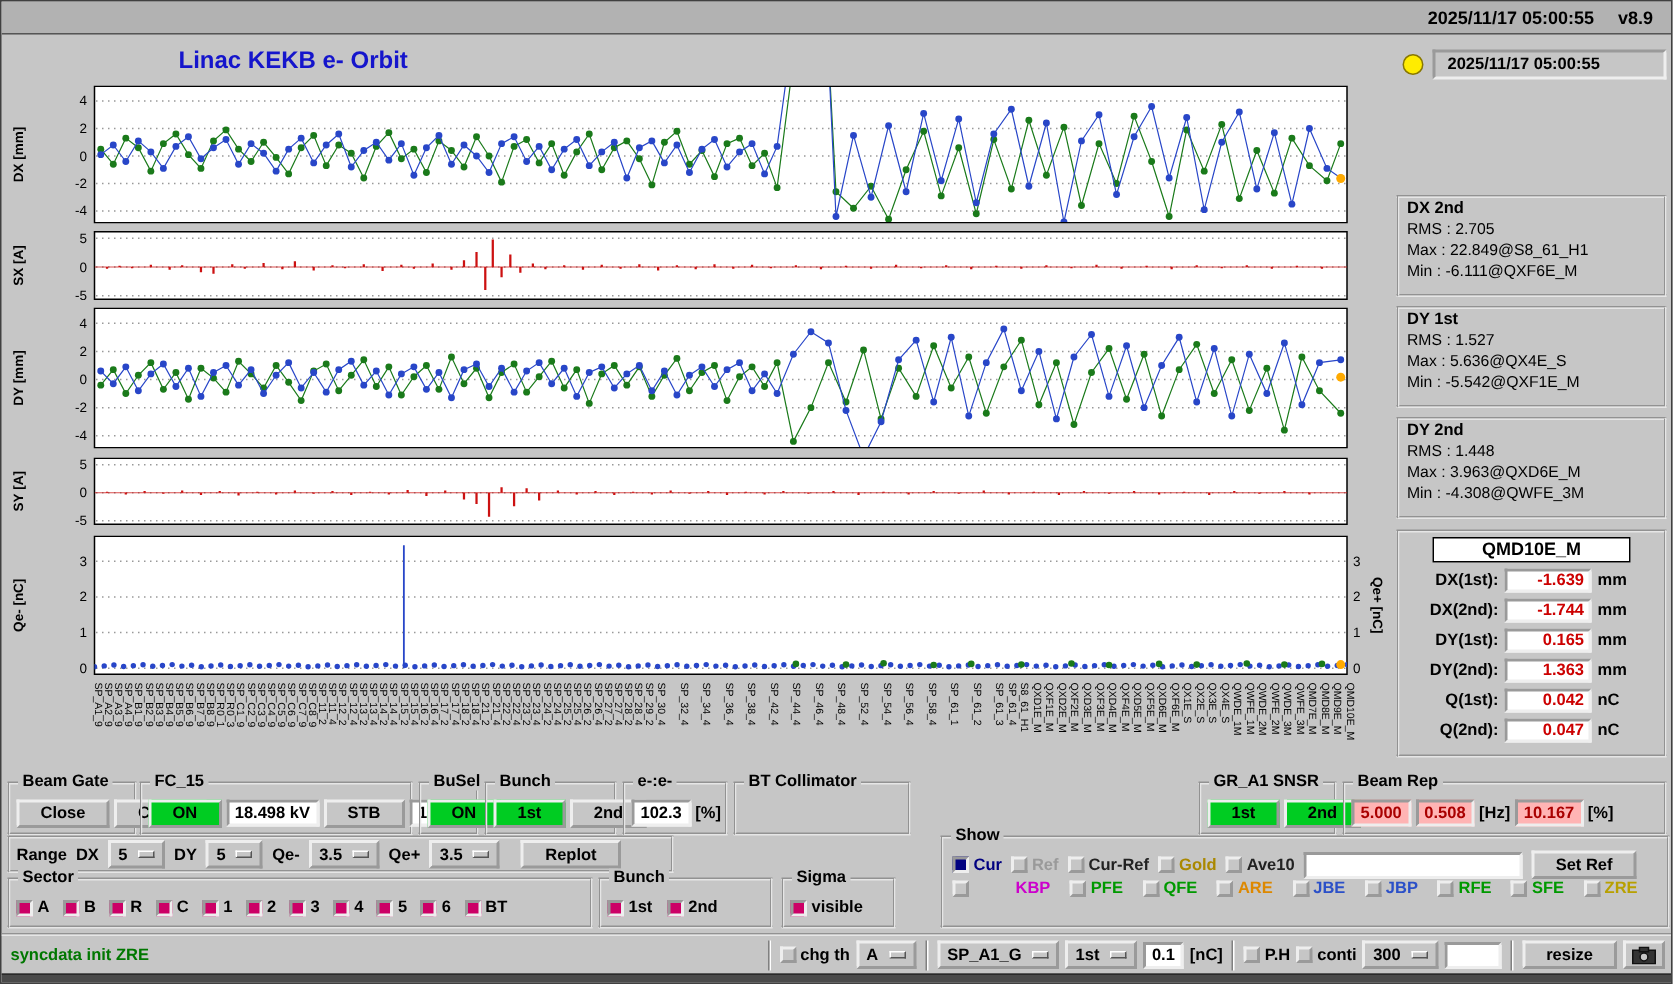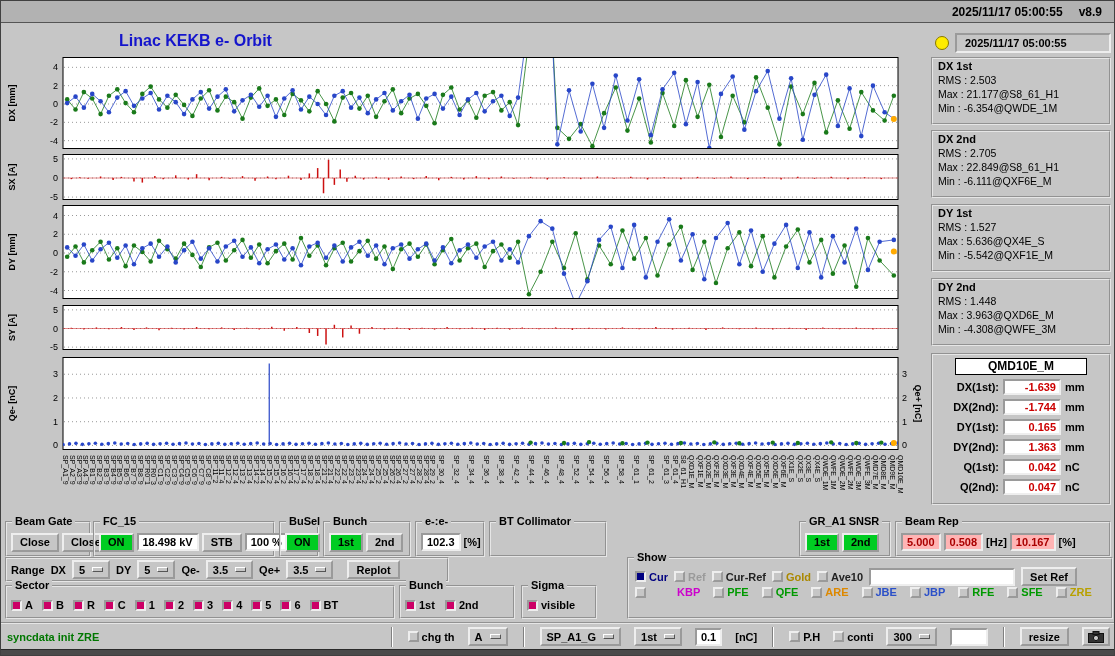--- a/index.html
+++ b/index.html
@@ -28,38 +28,38 @@
     font-size:11px;font-weight:bold;text-align:right;padding:0 3px;line-height:12px;}
   .qmd-unit{font-size:11px;font-weight:bold;}
   .group{position:absolute;border:2px groove #e6e6e6;}
   .glabel{position:absolute;top:-8px;left:5px;background:#c6c6c6;padding:0 3px;
     font-size:11px;font-weight:bold;white-space:nowrap;}
   .gcontent{display:flex;align-items:center;gap:3px;padding:6px 4px 0 4px;height:100%;}
   .gcontent.nolabel{padding-top:0;}
   .gcol{display:flex;flex-direction:column;padding:8px 6px 3px 6px;}
   .grow{display:flex;align-items:center;gap:6px;}
   .btn{border:2px outset #eee;background:#c6c6c6;font-size:11px;font-weight:bold;height:19px;
-    display:inline-flex;align-items:center;justify-content:center;padding:0 7px;white-space:nowrap;color:#000;}
+    display:inline-flex;align-items:center;justify-content:center;padding:0 14px;white-space:nowrap;color:#000;}
   .btn.green{background:var(--on-green,#00cc22);}
   .btn.dark{background:#3c3c3c;color:#fff;}
   .disp{border:2px inset #eee;background:#fff;height:18px;font-size:11px;display:inline-flex;
     align-items:center;justify-content:flex-end;padding:0 4px;font-weight:bold;white-space:nowrap;}
   .disp.alarm{background:var(--alarm-red,#ff2222);color:#000;}
   .disp.pink{background:var(--pink-bg,#ffb4b4);color:var(--pink-text,#aa0000);}
   .lbl{font-size:11px;font-weight:bold;white-space:nowrap;}
   .optmenu{border:2px outset #eee;background:#c6c6c6;height:19px;display:inline-flex;align-items:center;
     gap:7px;padding:0 5px;font-size:11px;font-weight:bold;}
   .omark{width:11px;height:5px;background:#c6c6c6;border:1px solid;border-color:#fff #555 #555 #fff;}
   .cbitem{display:inline-flex;align-items:center;gap:3px;}
   .cb{width:11px;height:11px;border:2px outset #eee;background:#c6c6c6;flex:none;}
   .cb.checked{border-style:inset;}
   .cblab{font-size:11px;font-weight:bold;white-space:nowrap;}
   .tinput{border:2px inset #eee;background:#fff;height:18px;font-size:11px;font-family:inherit;padding:0 3px;}
   .statusbar{position:absolute;left:0;top:621px;width:1115px;height:27px;border-top:2px groove #e6e6e6;
-    display:flex;align-items:center;gap:13px;padding:0 6px;}
+    display:flex;align-items:center;gap:4px;padding:0 6px;}
   .sb-msg{color:var(--status-green,#007700);font-weight:bold;font-size:11px;}
   .vsep{width:0;height:20px;border-left:1px solid #808080;border-right:1px solid #fff;margin:0 2px;flex:none;}
   .push{margin-left:auto;}
   .bottomstrip{position:absolute;left:0;top:648px;width:1115px;height:8px;background:#4a4a4a;border-top:1px solid #2a2a2a;}
 </style>
 </head>
 <body>
 
 <div class="screen">
 
@@ -892,26 +892,20 @@
       <text x="863.6" y="3" font-size="7" fill="#000" transform="rotate(90 863.6 3)">QWFE_3M</text>
       <text x="871.9499999999999" y="3" font-size="7" fill="#000" transform="rotate(90 871.9499999999999 3)">QMD7E_M</text>
       <text x="880.3" y="3" font-size="7" fill="#000" transform="rotate(90 880.3 3)">QMD8E_M</text>
       <text x="888.65" y="3" font-size="7" fill="#000" transform="rotate(90 888.65 3)">QMD9E_M</text>
       <text x="897" y="3" font-size="7" fill="#000" transform="rotate(90 897 3)">QMD10E_M</text>
     </svg>
 
   <div class="lamp"></div>
   <div class="tsbox">2025/11/17 05:00:55</div>
 
-  <div class="statbox" style="top:56px">
-    <div class="stat-title">DX 1st</div>
-    <div class="stat-line">RMS : 2.503</div>
-    <div class="stat-line">Max : 21.177@S8_61_H1</div>
-    <div class="stat-line">Min : -6.354@QWDE_1M</div>
-  </div>
   <div class="statbox" style="top:129px">
     <div class="stat-title">DX 2nd</div>
     <div class="stat-line">RMS : 2.705</div>
     <div class="stat-line">Max : 22.849@S8_61_H1</div>
     <div class="stat-line">Min : -6.111@QXF6E_M</div>
   </div>
   <div class="statbox" style="top:203px">
     <div class="stat-title">DY 1st</div>
     <div class="stat-line">RMS : 1.527</div>
     <div class="stat-line">Max : 5.636@QX4E_S</div>

